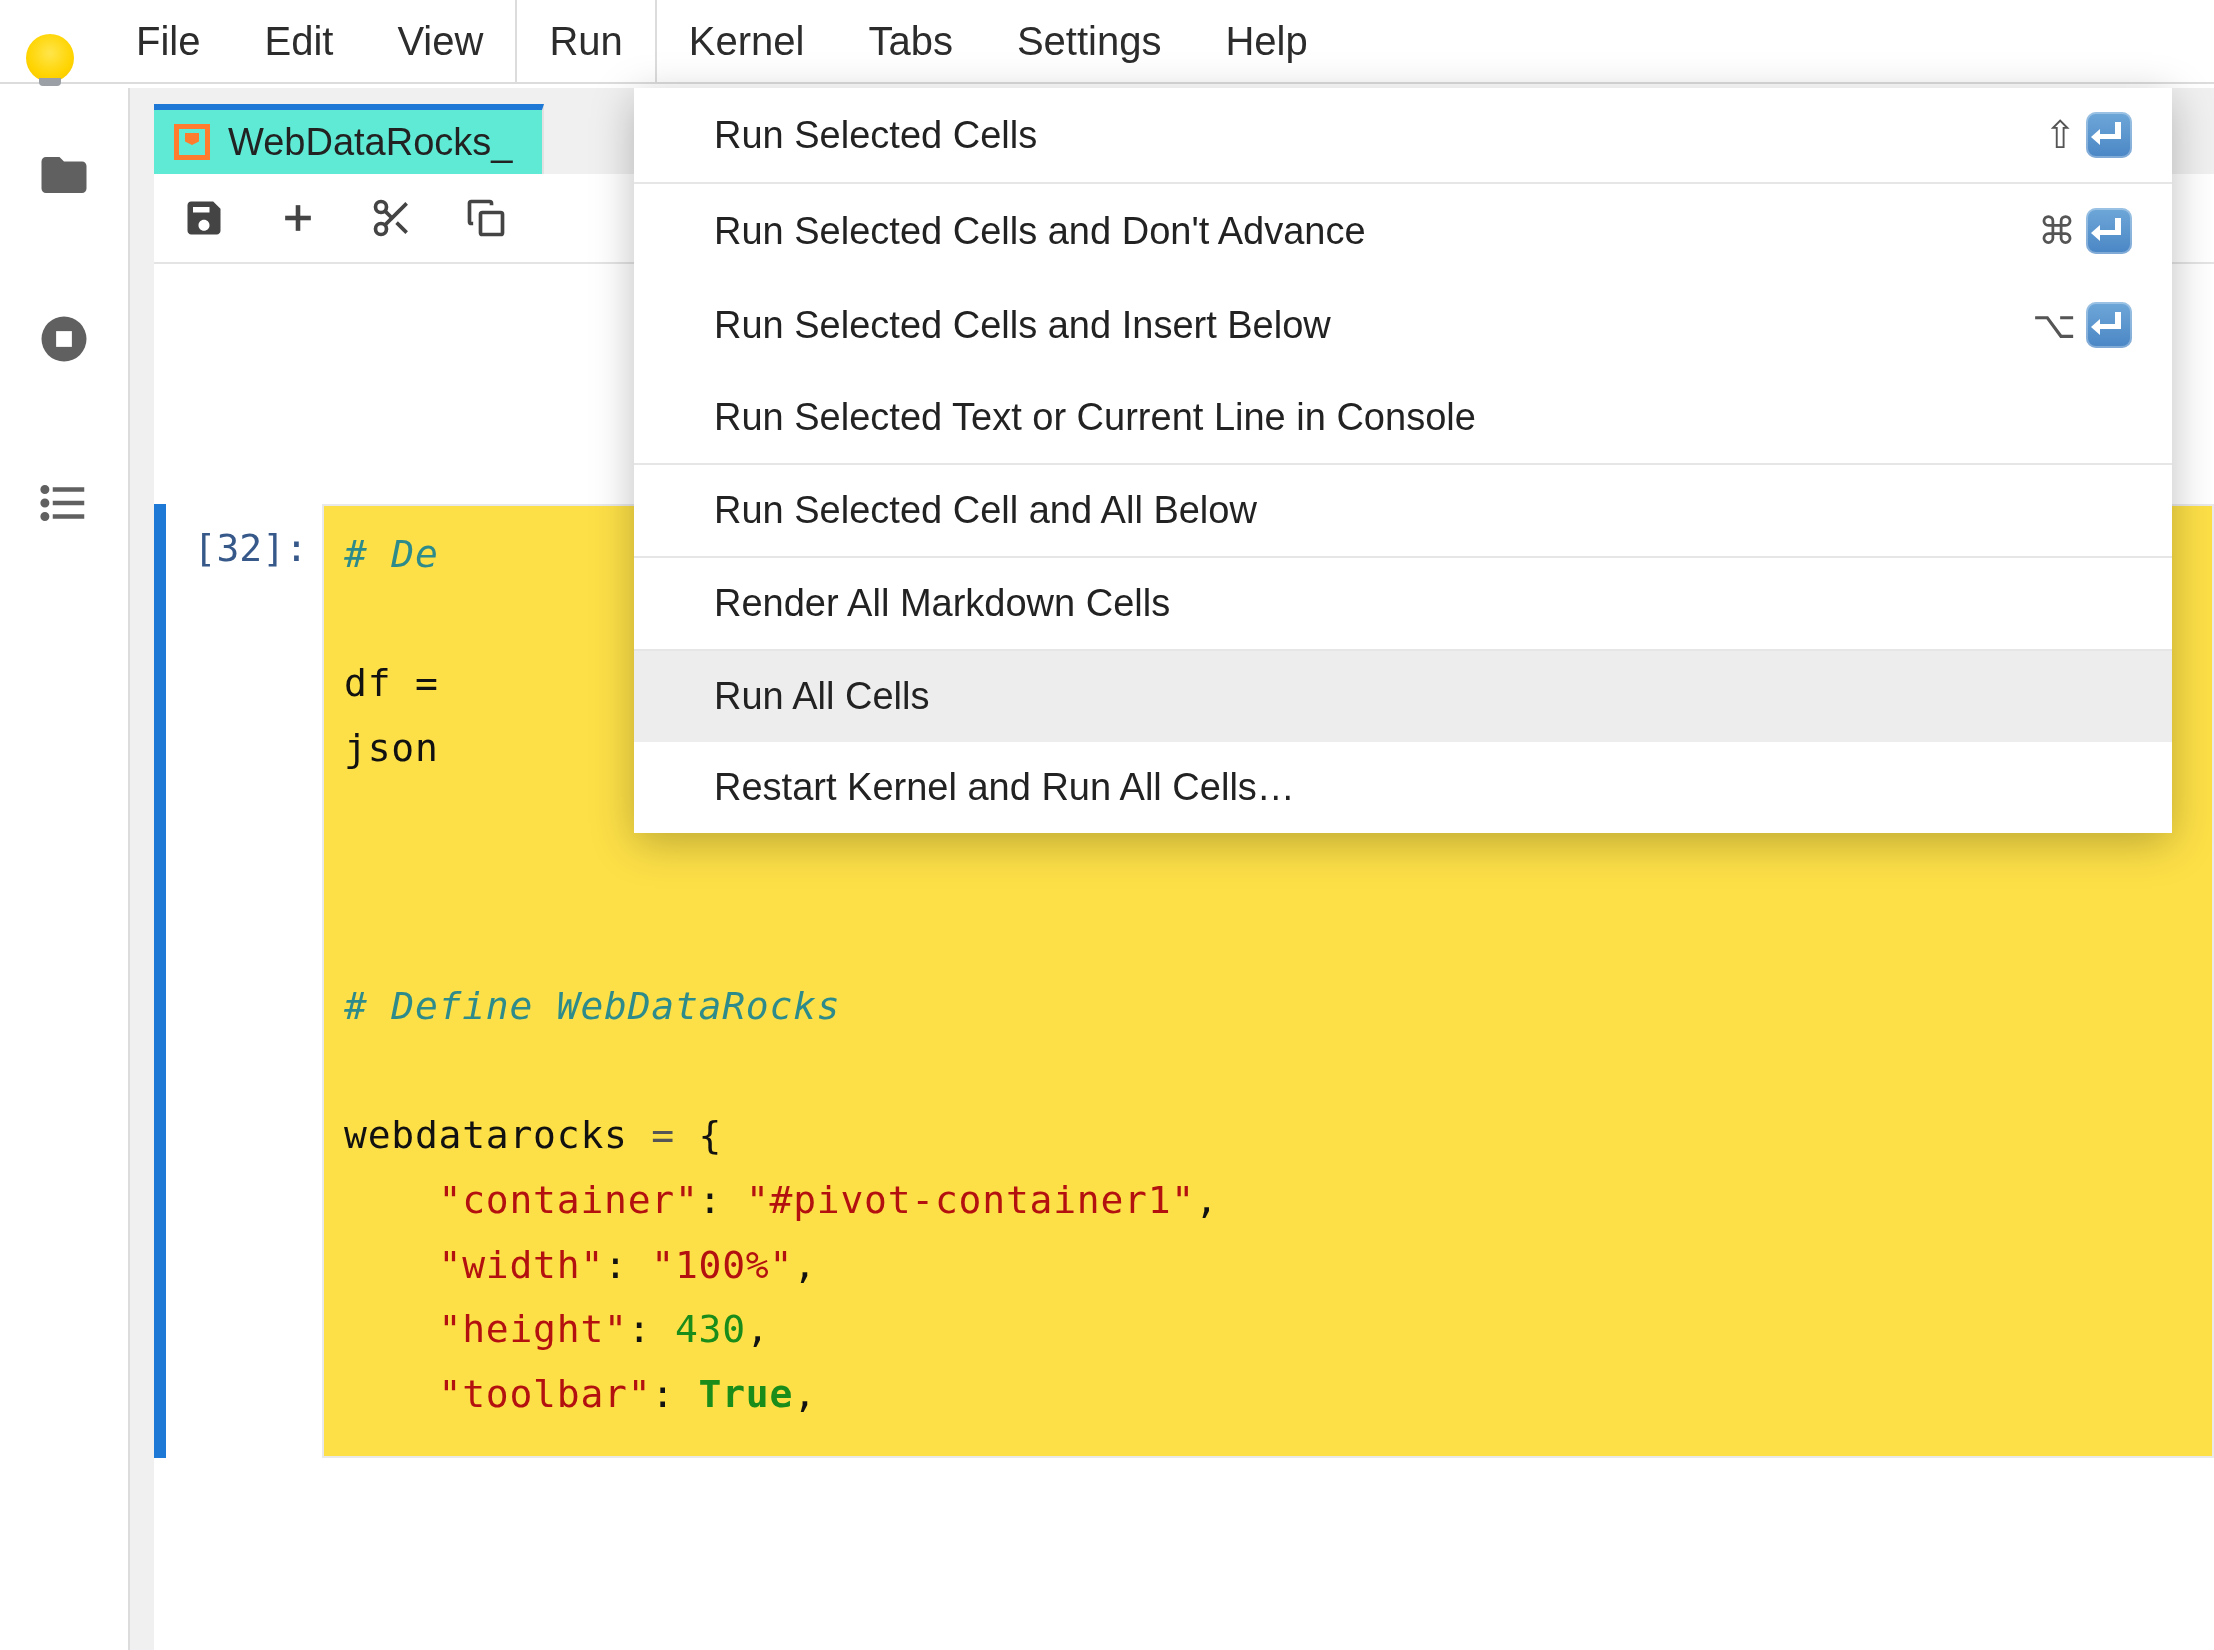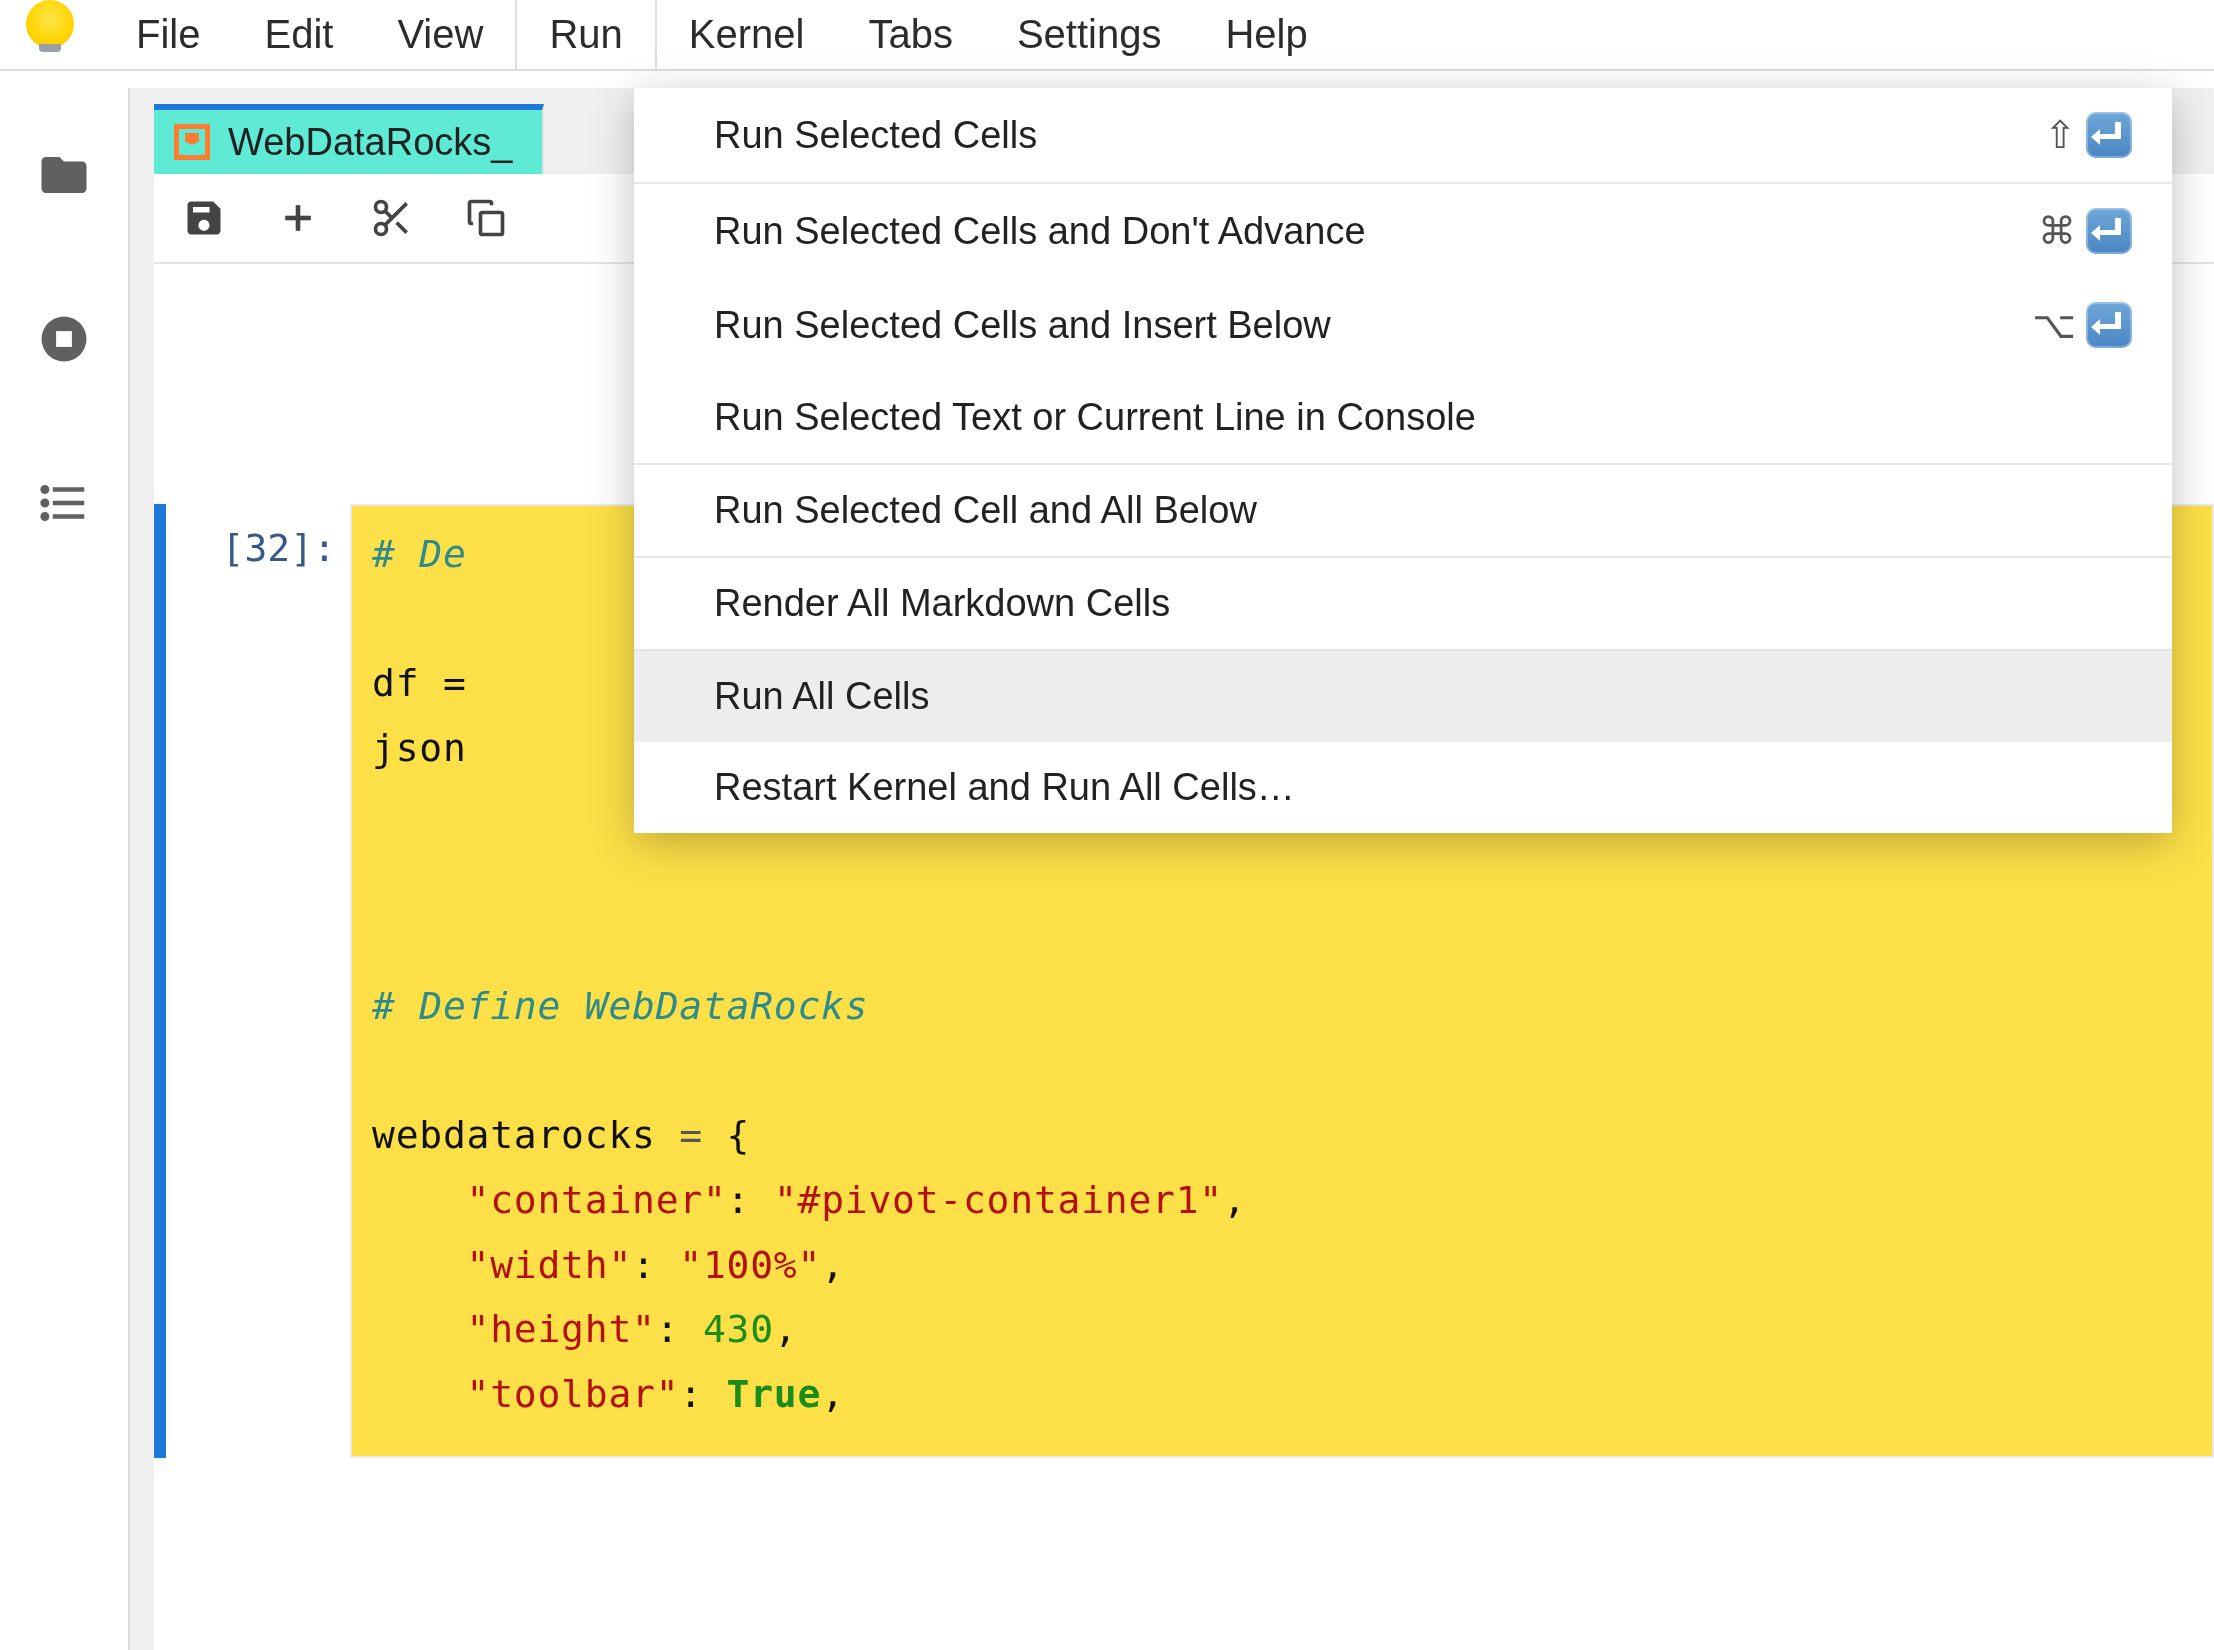--- a/index.html
+++ b/index.html
@@ -8,22 +8,22 @@
     height: 1650px;
     font-family: -apple-system, BlinkMacSystemFont, "Segoe UI", Helvetica, Arial, sans-serif;
     background: #ffffff;
     overflow: hidden;
     color: #222;
   }
 
   
   .menubar {
     display: flex;
-    align-items: flex-start;
-    height: 71px;
+    align-items: flex-end;
+    height: 84px;
     border-bottom: 2px solid #dcdcdc;
     padding-left: 8px;
   }
   .logo {
     width: 48px; height: 48px;
     margin: 0 30px 0 18px;
     border-radius: 50%;
     background: radial-gradient(circle at 50% 40%, #ffe54a 0%, #ffd400 60%, #f3c300 100%);
     position: relative;
     display: flex; align-items: center; justify-content: center;
@@ -128,21 +128,21 @@
   }
   .cell {
     display: flex;
     margin-top: 240px;
   }
   .gutter {
     width: 12px;
     background: #1e78d6;
   }
   .prompt {
-    width: 184px;
+    width: 156px;
     padding: 22px 14px 0 0;
     text-align: right;
     font-family: "SFMono-Regular", Menlo, Consolas, monospace;
     font-size: 38px;
     color: #37598a;
   }
   .code {
     flex: 1;
     background: #fde047;
     border: 2px solid #e9e9e9;

